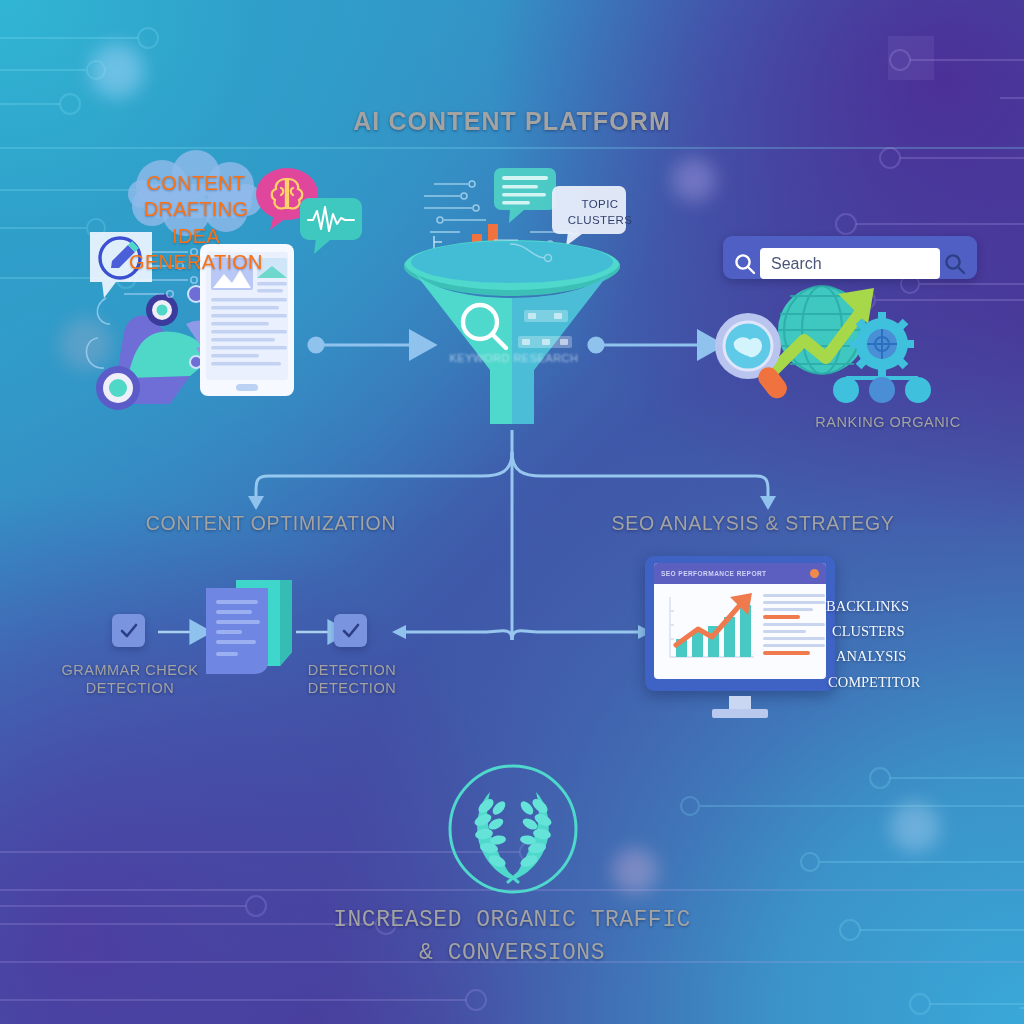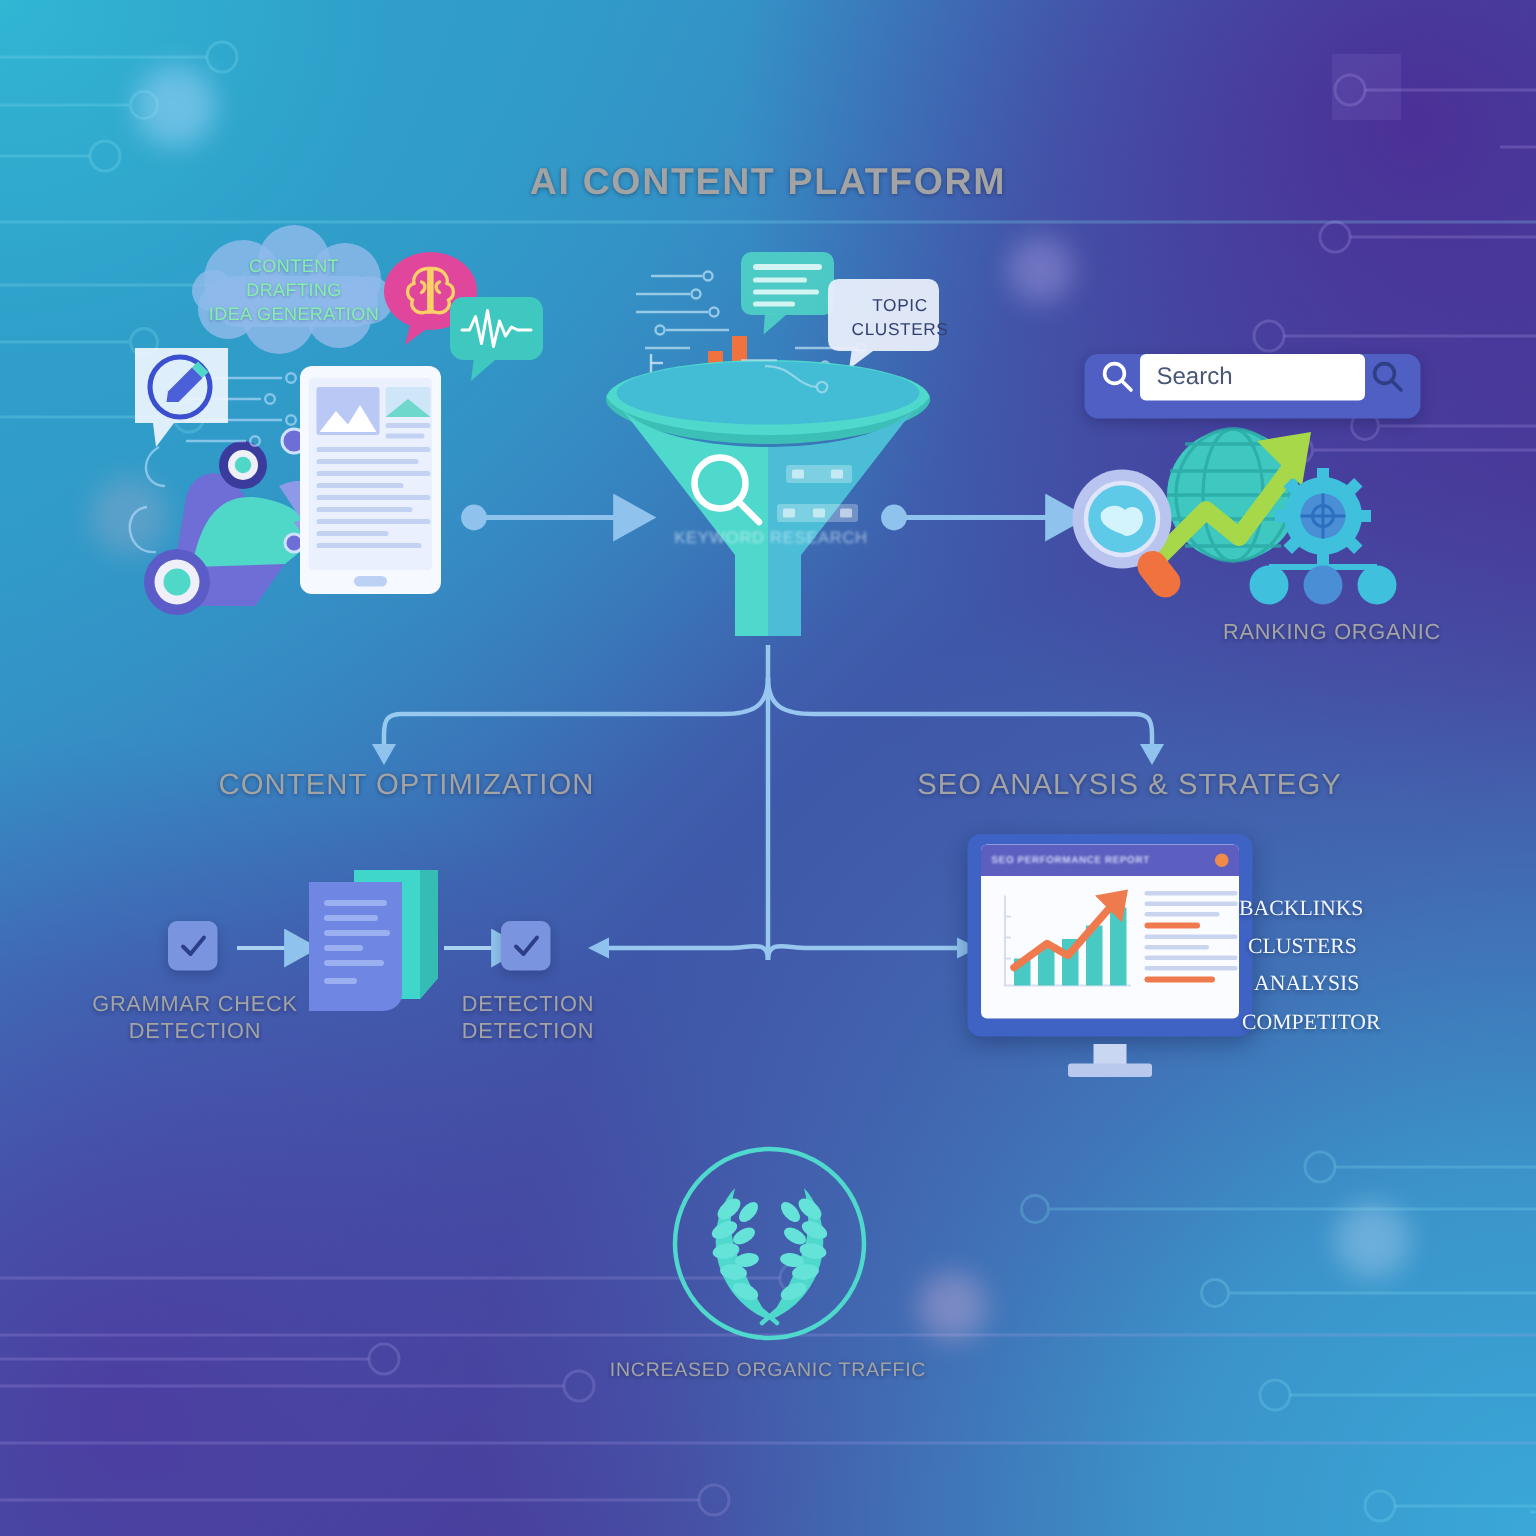--- a/index.html
+++ b/index.html
@@ -28,27 +28,27 @@
 
   #title{left:0;right:0;top:106px;font-size:25px;font-weight:700;letter-spacing:1.1px;}
 
   .branch-label{font-size:19.5px;font-weight:400;letter-spacing:.7px;}
   .small-label{font-size:14.5px;font-weight:400;letter-spacing:.5px;}
   .list-label{position:absolute;color:#f2f7ff;font-size:14.5px;line-height:1.74;
               text-align:center;text-shadow:0 1px 3px rgba(10,20,60,.45);}
 
   
   .cloud{position:absolute;}
-  .cloud .txt{position:absolute;left:0;right:0;top:20px;text-align:center;color:#86efac;
-              font-size:12px;line-height:1.32;letter-spacing:.3px;font-weight:400;
+  .cloud .txt{position:absolute;left:0;right:0;top:20px;text-align:center;color:#f97316;
+              font-size:20px;line-height:1.32;letter-spacing:.3px;font-weight:400;
               text-shadow:0 1px 2px rgba(20,40,90,.35);}
 
   
-  #searchbar{position:absolute;left:723px;top:236px;width:224px;height:43px;
-             background:#4f5fc4;border-radius:9px;display:flex;align-items:flex-start;
+  #searchbar{position:absolute;left:723px;top:236px;width:254px;height:43px;
+             background:#4f5fc4;border-radius:9px;display:flex;align-items:flex-end;
              padding:0 7px;box-sizing:border-box;box-shadow:0 3px 9px rgba(20,20,70,.3);}
   #searchbar .mag{width:30px;height:30px;flex:0 0 30px;display:flex;align-items:center;justify-content:center;}
   #searchfield{flex:1;height:31px;background:#fff;border-radius:4px;display:flex;align-items:center;
                padding-left:11px;box-sizing:border-box;}
   #searchfield span{color:#4a5678;font-size:16px;}
 
   
   #monitor{position:absolute;left:645px;top:556px;width:190px;height:135px;}
   .mon-frame{position:absolute;inset:0;background:#3f63c4;border-radius:9px;
              box-shadow:0 5px 14px rgba(15,25,70,.35);}
@@ -588,17 +588,18 @@
       <ellipse cx="81" cy="46" rx="8" ry="4.5" transform="rotate(48 81 46)"></ellipse>
       <ellipse cx="84" cy="62" rx="8" ry="4.5" transform="rotate(30 84 62)"></ellipse>
       <ellipse cx="82" cy="78" rx="8" ry="4.5" transform="rotate(8 82 78)"></ellipse>
     </g>
     <g stroke="#4fd8cc" stroke-width="3" fill="none" stroke-linecap="round">
       <path d="M58 108 L72 120"></path>
         <path d="M76 108 L62 120"></path>
     </g>
   </svg>
 
-  <div class="label" style="left:262px;top:904px;width:500px;font-size:13px;letter-spacing:.5px;line-height:1.45;">
+  <div class="label" style="left:262px;top:904px;width:500px;font-size:23px;letter-spacing:.5px;line-height:1.45;font-family:Liberation Mono, monospace;">
     <div>INCREASED ORGANIC TRAFFIC</div>
+    <div>&amp; CONVERSIONS</div>
   </div>
 
 </div>
 
 </body></html>

